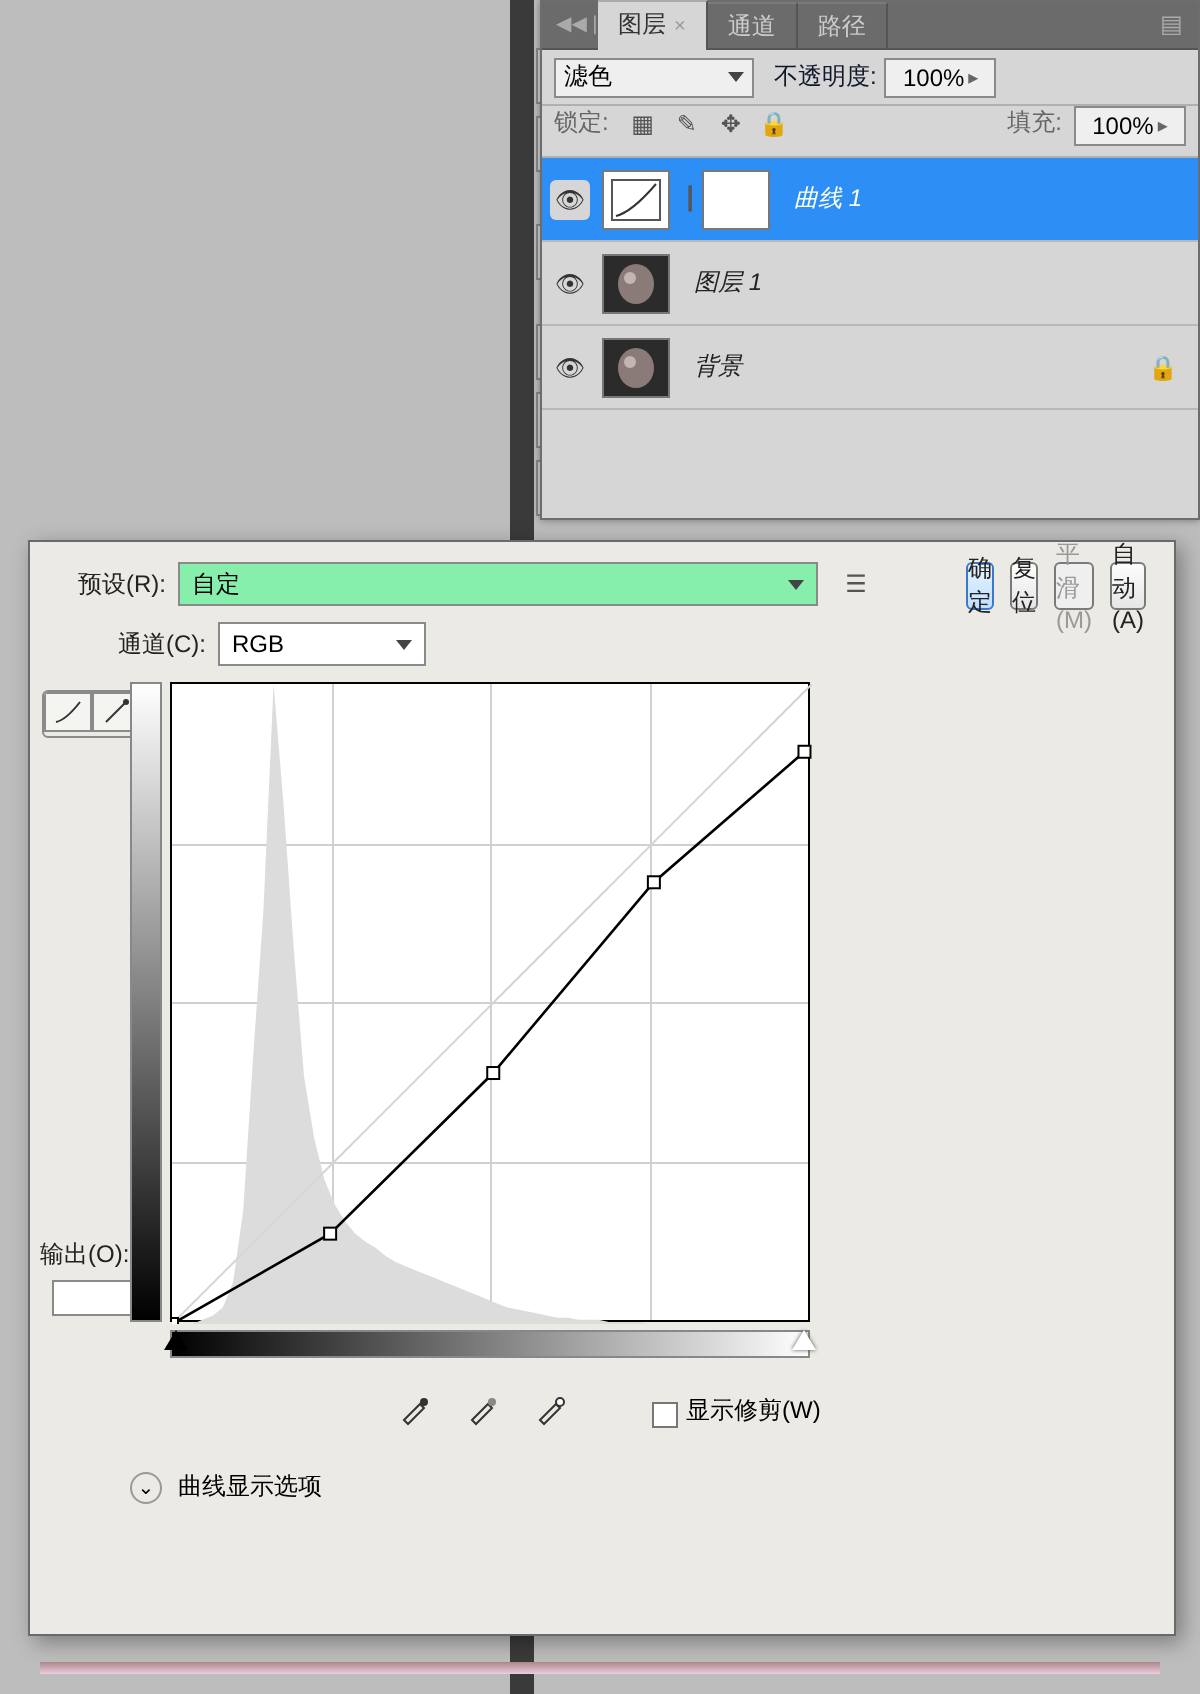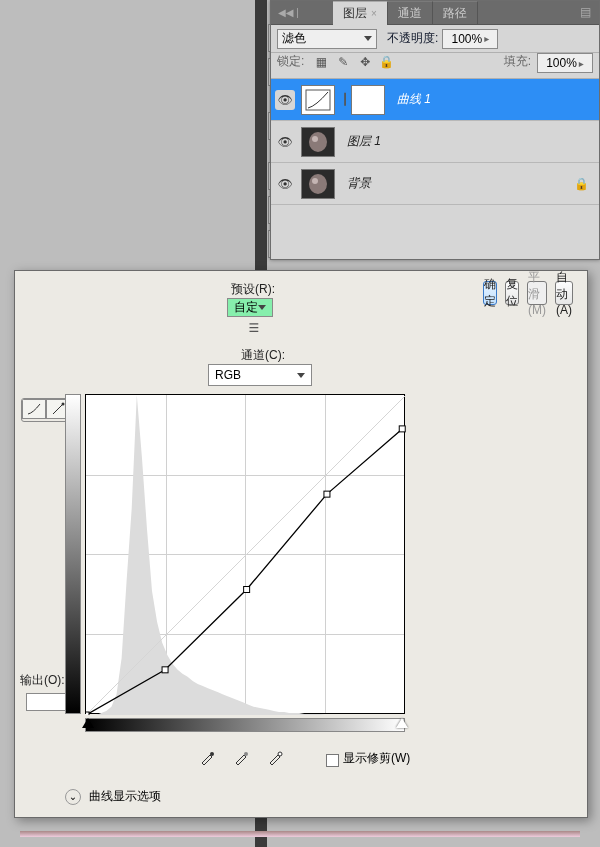--- a/index.html
+++ b/index.html
@@ -3,21 +3,21 @@
 <meta charset="utf-8">
 <style>
   * { box-sizing: border-box; margin: 0; padding: 0; font-family: "Microsoft YaHei", Tahoma, sans-serif; font-size: 12px; }
   body { width: 600px; height: 847px; background: #bdbdbd; position: relative; overflow: hidden; }
 
   
   .canvas-divider { position: absolute; left: 255px; top: 0; width: 12px; height: 847px; background: #3a3a3a; }
 
   
   .layers-panel { position: absolute; right: 0; top: 0; width: 330px; height: 260px; background: #d6d6d6; border: 1px solid #6d6d6d; box-shadow: 0 0 4px rgba(0,0,0,0.4);}
-  .layers-tabs { display: flex; align-items: center; height: 24px; background: #6b6b6b; border-bottom: 1px solid #555; padding-left: 62px; }
+  .layers-tabs { display: flex; align-items: center; height: 24px; background: #6b6b6b; border-bottom: 1px solid #555; padding-left: 28px; }
   .layers-tab { padding: 0 10px; line-height: 22px; color: #ccc; cursor: pointer; border-right: 1px solid #555; border-top:1px solid #7a7a7a; background:#6b6b6b; }
   .layers-tab.active { background: #d6d6d6; color: #333; border-top:1px solid #aaa; }
   .tab-close { font-size: 10px; margin-left: 4px; color: #999; }
   .panel-menu-icon { position:absolute; right:5px; top:4px; width:14px; height:14px; color:#aaa; }
   .panel-collapse-icon { position:absolute; left:3px; top:3px; width:38px; height:20px; color:#aaa; font-size:10px; line-height:18px; text-align:left; padding-left:4px;}
   .layers-options { display: flex; align-items: center; height: 28px; padding: 0 6px; border-bottom: 1px solid #b0b0b0; background:#d6d6d6; }
   .blend-select { width: 100px; height: 20px; border: 1px solid #8a8a8a; background:#efefef; padding: 0 4px; display:flex; align-items:center; justify-content:space-between; }
   .opt-label { color: #0f172a; margin-left: 10px; }
   .opt-input { width: 56px; height: 20px; border: 1px solid #8a8a8a; background:#efefef; display:flex; align-items:center; justify-content:center; margin-left:4px;}
   .opt-caret { margin-left:2px; color:#666; font-size:10px;}
@@ -47,21 +47,21 @@
 
   
   .dialog { position:absolute; left:14px; top:270px; width:574px; height:548px; background:#eceae4; border:1px solid #6a6a6a; box-shadow:3px 3px 10px rgba(0,0,0,0.35);}
   .titlebar { height:26px; background:linear-gradient(#d7d0bd, #c8bfa5); display:flex; align-items:center; justify-content:space-between; padding:0 0 0 10px; border-bottom:1px solid #a09a86;}
   .titlebar-title { color:#222; font-size:12px; }
   .close-btn { width:40px; height:20px; background:#c93b2a; color:#fff; display:flex; align-items:center; justify-content:center; border:1px solid #8a2a1d; border-radius:2px; margin-right:4px;}
   .dlg-body { padding:10px 12px; display:flex; }
   .left-col { flex:1; }
   .right-col { width:92px; margin-left:10px; display:flex; flex-direction:row; gap:8px; }
 
-  .row { display:flex; align-items:center; margin-bottom:8px;flex-direction:column; }
+  .row { display:flex; align-items:center; margin-bottom:8px; }
   .row-label { width:56px; text-align:right; margin-right:6px; color:#222;}
   .preset-select { flex:1; height:22px; border:1px solid #8a8a8a; background:#86efac; padding:0 6px; display:flex; align-items:center; justify-content:space-between; max-width:320px;}
   .preset-menu-icon { width:22px; height:22px; margin-left:8px; display:flex; align-items:center; justify-content:center; color:#555;}
   .channel-select { width:104px; height:22px; border:1px solid #8a8a8a; background:#fff; padding:0 6px; display:flex; align-items:center; justify-content:space-between;}
 
   .curve-area { display:flex; }
   .curve-tools { width:38px; display:flex; flex-direction:column; align-items:center; }
   .ct-btn { width:24px; height:20px; border:1px solid #8a8a8a; background:#f4f4f0; display:flex; align-items:center; justify-content:center; margin-bottom:2px;}
   .ct-group { display:flex; border:1px solid #8a8a8a; border-radius:3px; overflow:hidden; margin-top:4px;}
   .output-label { transform:rotate(0deg); margin-top:250px; font-size:12px; color:#222; white-space:nowrap;}

